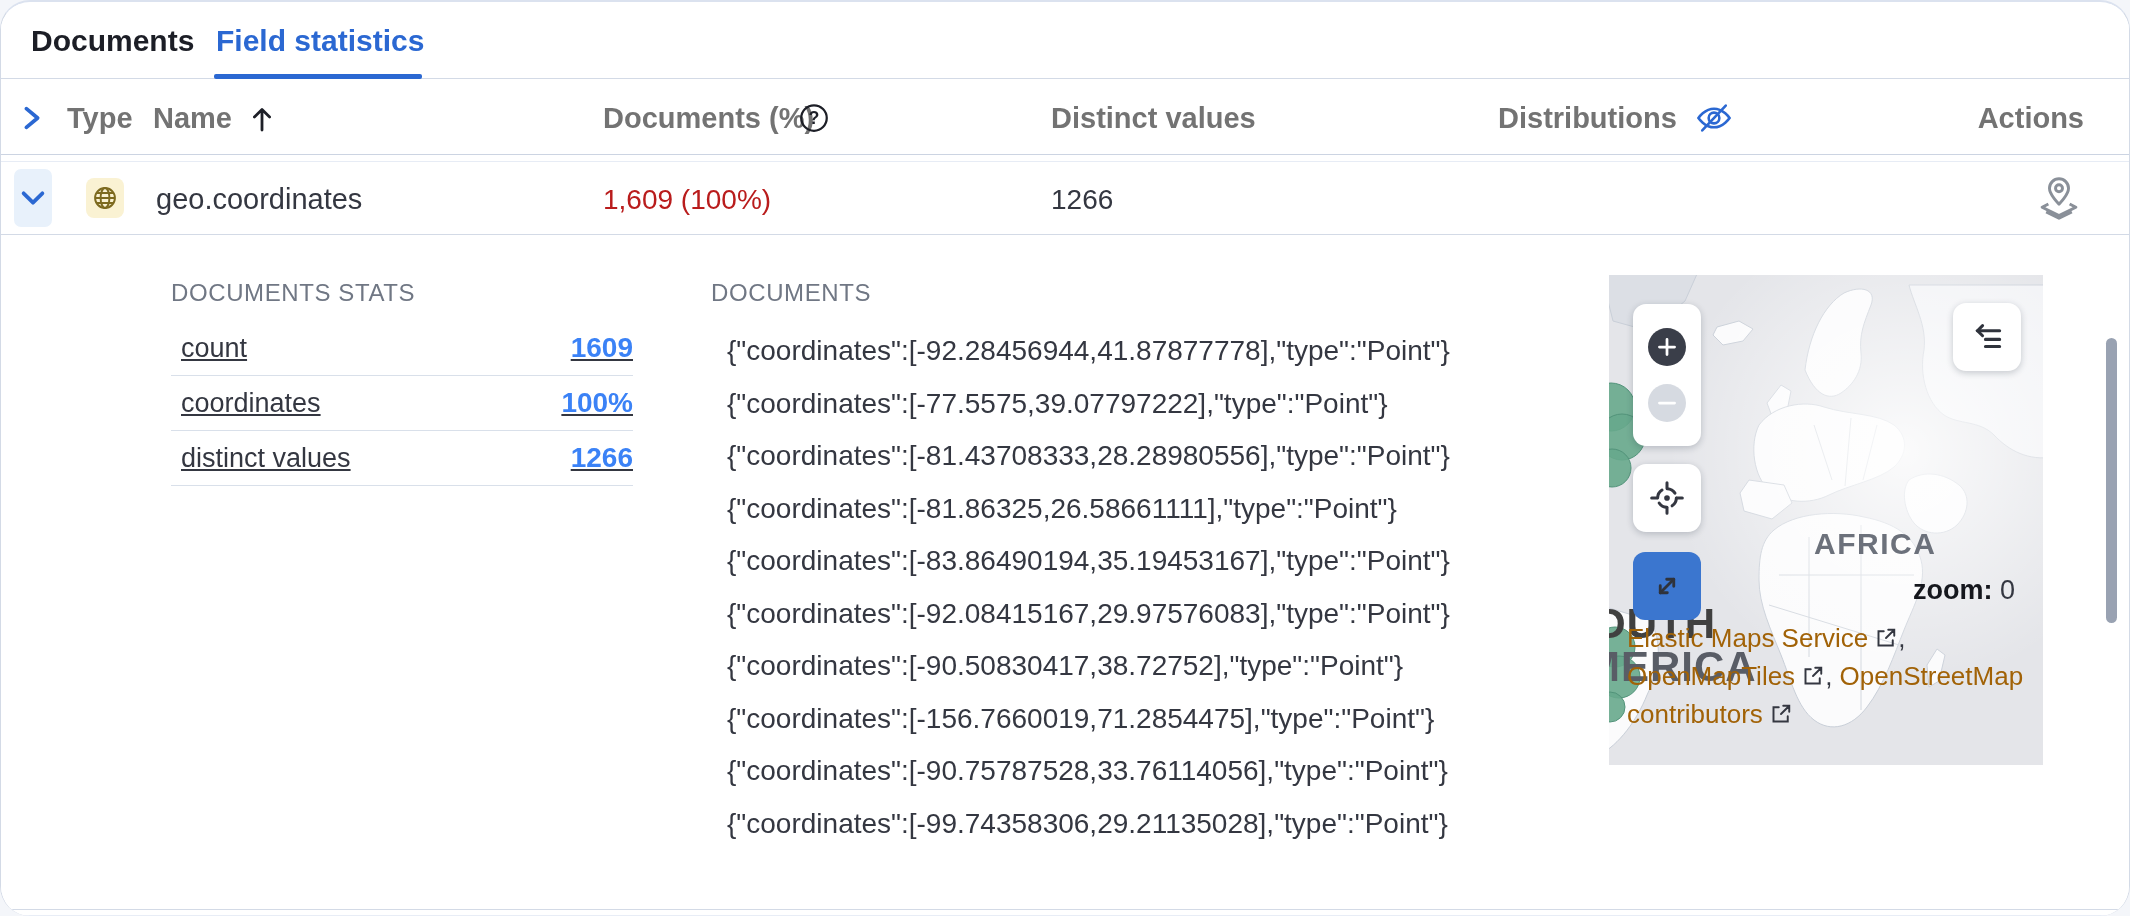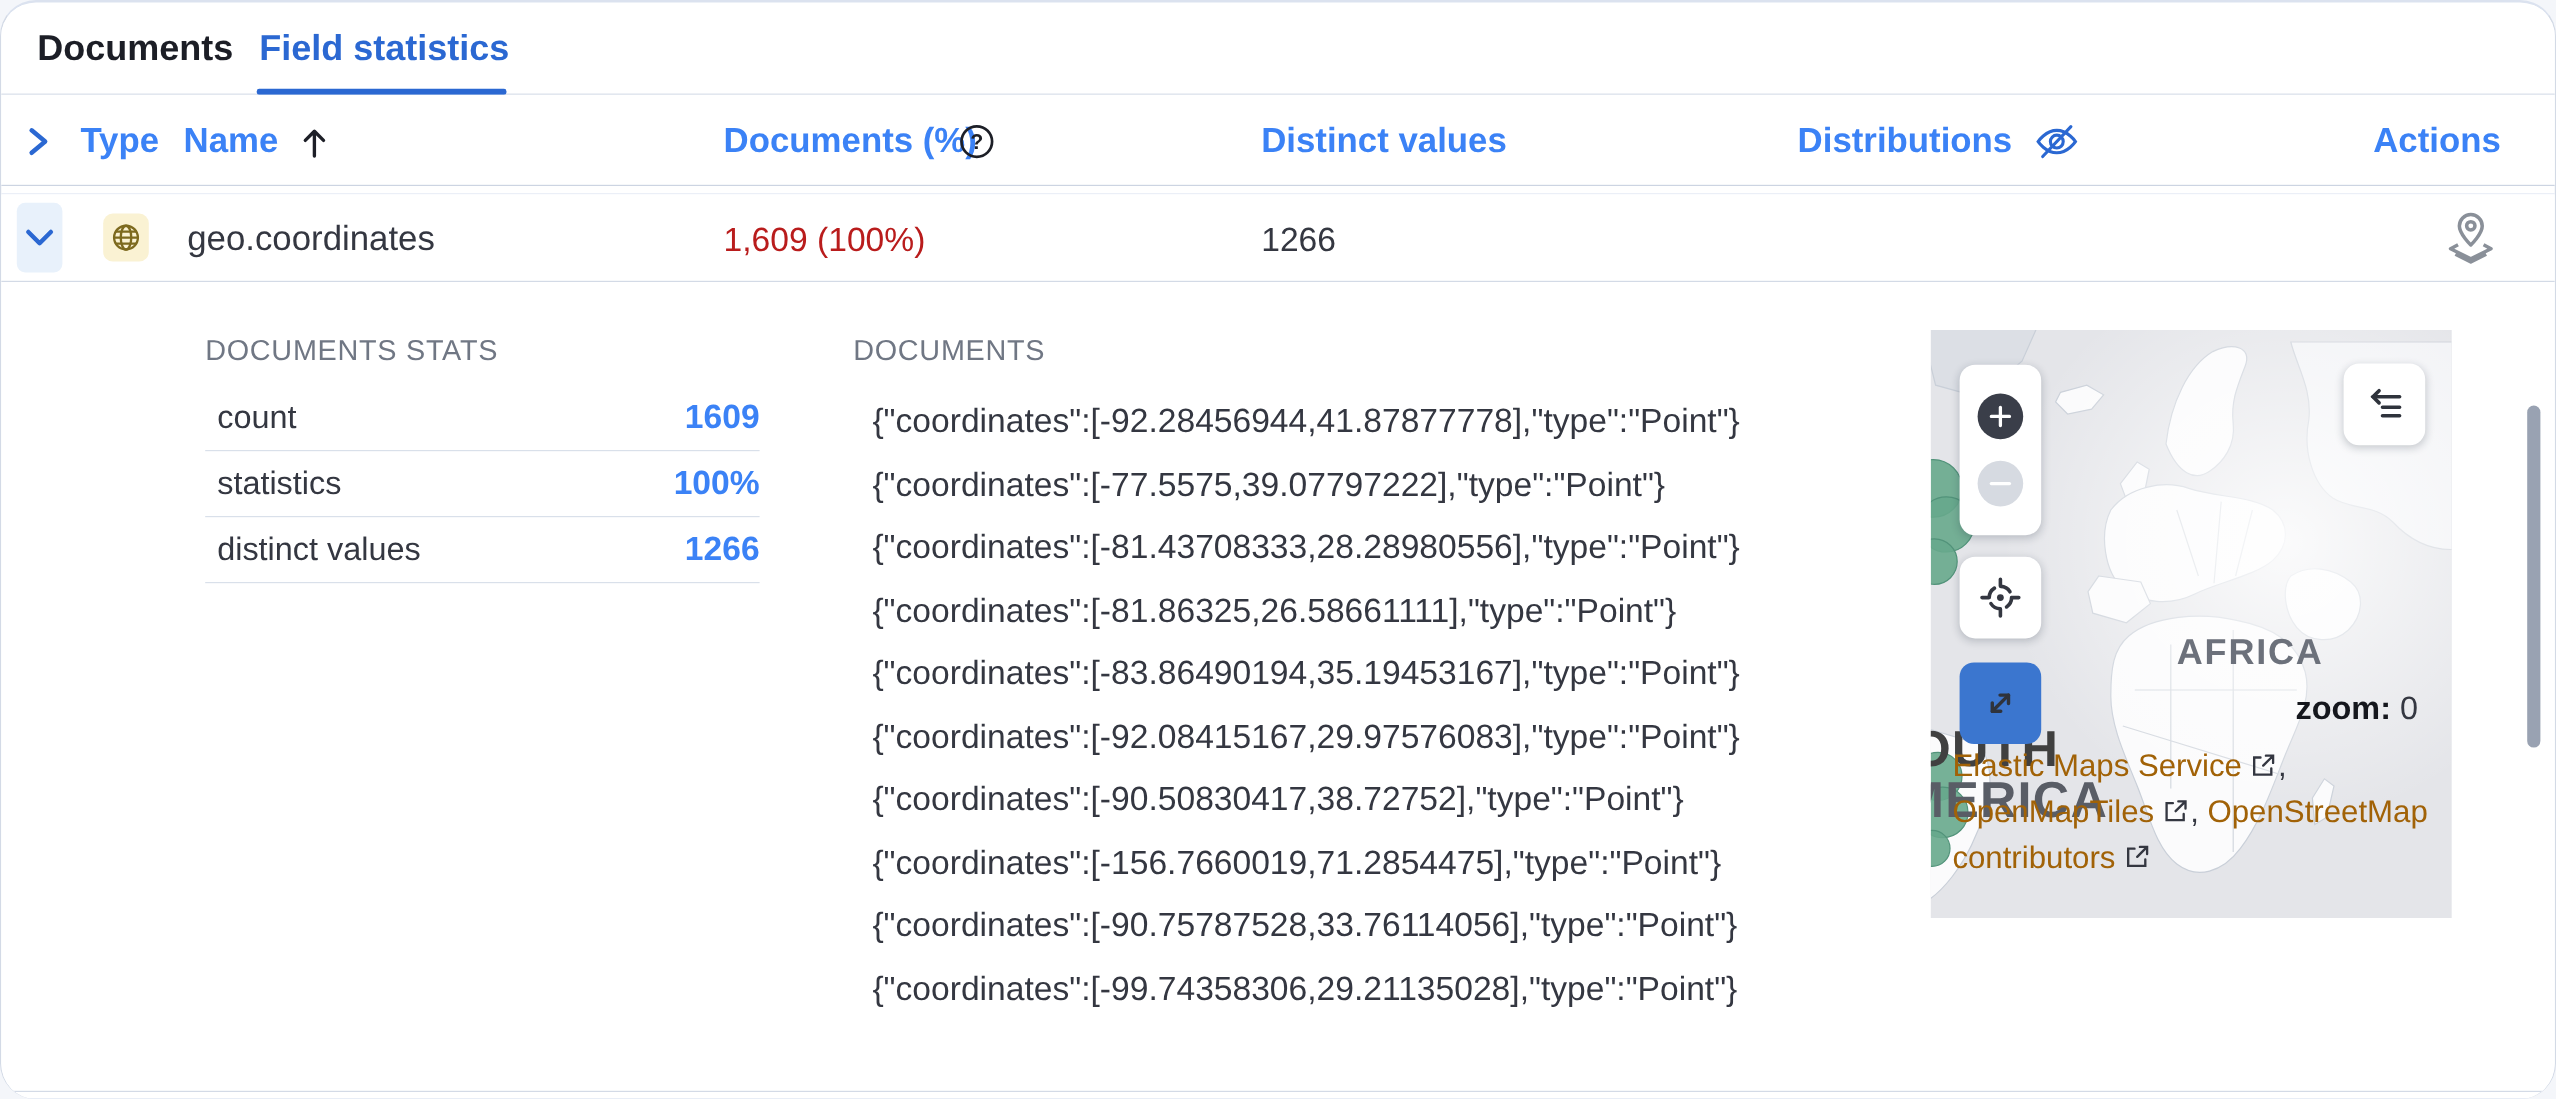--- a/index.html
+++ b/index.html
@@ -12,40 +12,40 @@
     border-radius:30px;
   }
   
   .tabbar { position:absolute; left:0; top:2px; width:100%; height:75px; border-bottom:1px solid #d3dae6; background:#fff; }
   .tab { position:absolute; top:20px; font-size:30px; font-weight:700; cursor:pointer; }
   .tab.documents { left:30px; color:#1c1e26; }
   .tab.fieldstats { left:215px; color:#2b68d2; }
   .tab-underline { position:absolute; left:213px; bottom:-1px; width:208px; height:5px; background:#2b68d2; border-radius:2px; }
   
   .thead { position:absolute; left:0; top:77px; width:100%; height:76px; border-bottom:1px solid #ccd4e2; background:#fff; }
-  .hcell { position:absolute; top:23px; font-size:29px; font-weight:700; color:#3b82f6; white-space:nowrap; }
+  .hcell { position:absolute; top:23px; font-size:29px; font-weight:700; color:#737373; white-space:nowrap; }
   .icon { display:inline-block; vertical-align:middle; }
   .expand-all { position:absolute; left:16px; top:24px; width:30px; height:30px; cursor:pointer; }
   .help-icon { position:absolute; left:798px; top:24px; width:30px; height:30px; cursor:pointer; }
   .eye-icon { position:absolute; left:1692px; top:20px; width:42px; height:38px; cursor:pointer; }
   .hairline2 { position:absolute; left:0; top:159px; width:100%; height:1px; background:#e7ecf5; }
   
   .frow { position:absolute; left:0; top:160px; width:100%; height:73px; background:#fff; border-bottom:1px solid #d3dae6; }
   .row-expand-btn { position:absolute; left:13px; top:7px; width:38px; height:58px; background:#e8f1fb; border-radius:7px; cursor:pointer; display:flex; align-items:center; justify-content:center; }
   .type-token { position:absolute; left:85px; top:16px; width:38px; height:40px; background:#faf2d3; border-radius:8px; display:flex; align-items:center; justify-content:center; }
   .fname { position:absolute; left:155px; top:21px; font-size:29px; color:#343741; }
   .fdocs { position:absolute; left:602px; top:22px; font-size:28px; color:#b91c1c; }
   .fdistinct { position:absolute; left:1050px; top:22px; font-size:28px; color:#343741; }
   .faction { position:absolute; left:2036px; top:12px; width:44px; height:50px; cursor:pointer; }
   
   .detail { position:absolute; left:0; top:233px; width:100%; height:675px; background:#fff; border-bottom:1px solid #d3dae6; }
   .sec-title { position:absolute; font-size:24px; font-weight:400; letter-spacing:.6px; color:#707784; }
   .stats-title { left:170px; top:44px; }
   .stats-table { position:absolute; left:170px; top:86px; width:462px; }
-  .stat-row { display:flex; align-items:center; height:55px; border-bottom:1px solid #d9e0ea; }
+  .stat-row { display:flex; align-items:center; height:55px; border-bottom:1px solid #d9e0ea;text-decoration:underline; }
   .stat-label { font-size:27px; color:#343741; padding-left:10px; }
   .stat-value { margin-left:auto; font-size:28px; font-weight:700; color:#3b82f6; }
   .examples-title { left:710px; top:44px; }
   .examples { position:absolute; left:726px; top:90px; }
   .example-line { height:52.5px; font-size:28px; color:#343741; white-space:nowrap; display:flex; align-items:center; }
   
   .map { position:absolute; left:1608px; top:40px; width:434px; height:490px; background:#e4e5e9; overflow:hidden; cursor:grab; }
   .map-glow { position:absolute; inset:0; background:radial-gradient(circle at 68% 36%, rgba(255,255,255,.85), rgba(255,255,255,0) 55%); pointer-events:none; }
   .map-label-africa { position:absolute; left:205px; top:252px; font-size:30px; font-weight:700; letter-spacing:1.5px; color:#6c717b; }
   .map-label-south1 { position:absolute; left:-16px; top:325px; font-size:42px; font-weight:800; letter-spacing:1px; color:#404040; }
@@ -145,21 +145,21 @@
 
   <div class="detail">
 
     <div class="sec-title stats-title">DOCUMENTS STATS</div>
     <div class="stats-table">
       <div class="stat-row">
         <span class="stat-label">count</span>
         <span class="stat-value">1609</span>
       </div>
       <div class="stat-row">
-        <span class="stat-label">statistics</span>
+        <span class="stat-label">coordinates</span>
         <span class="stat-value">100%</span>
       </div>
       <div class="stat-row">
         <span class="stat-label">distinct values</span>
         <span class="stat-value">1266</span>
       </div>
     </div>
 
     <div class="sec-title examples-title">DOCUMENTS</div>
     <div class="examples">

